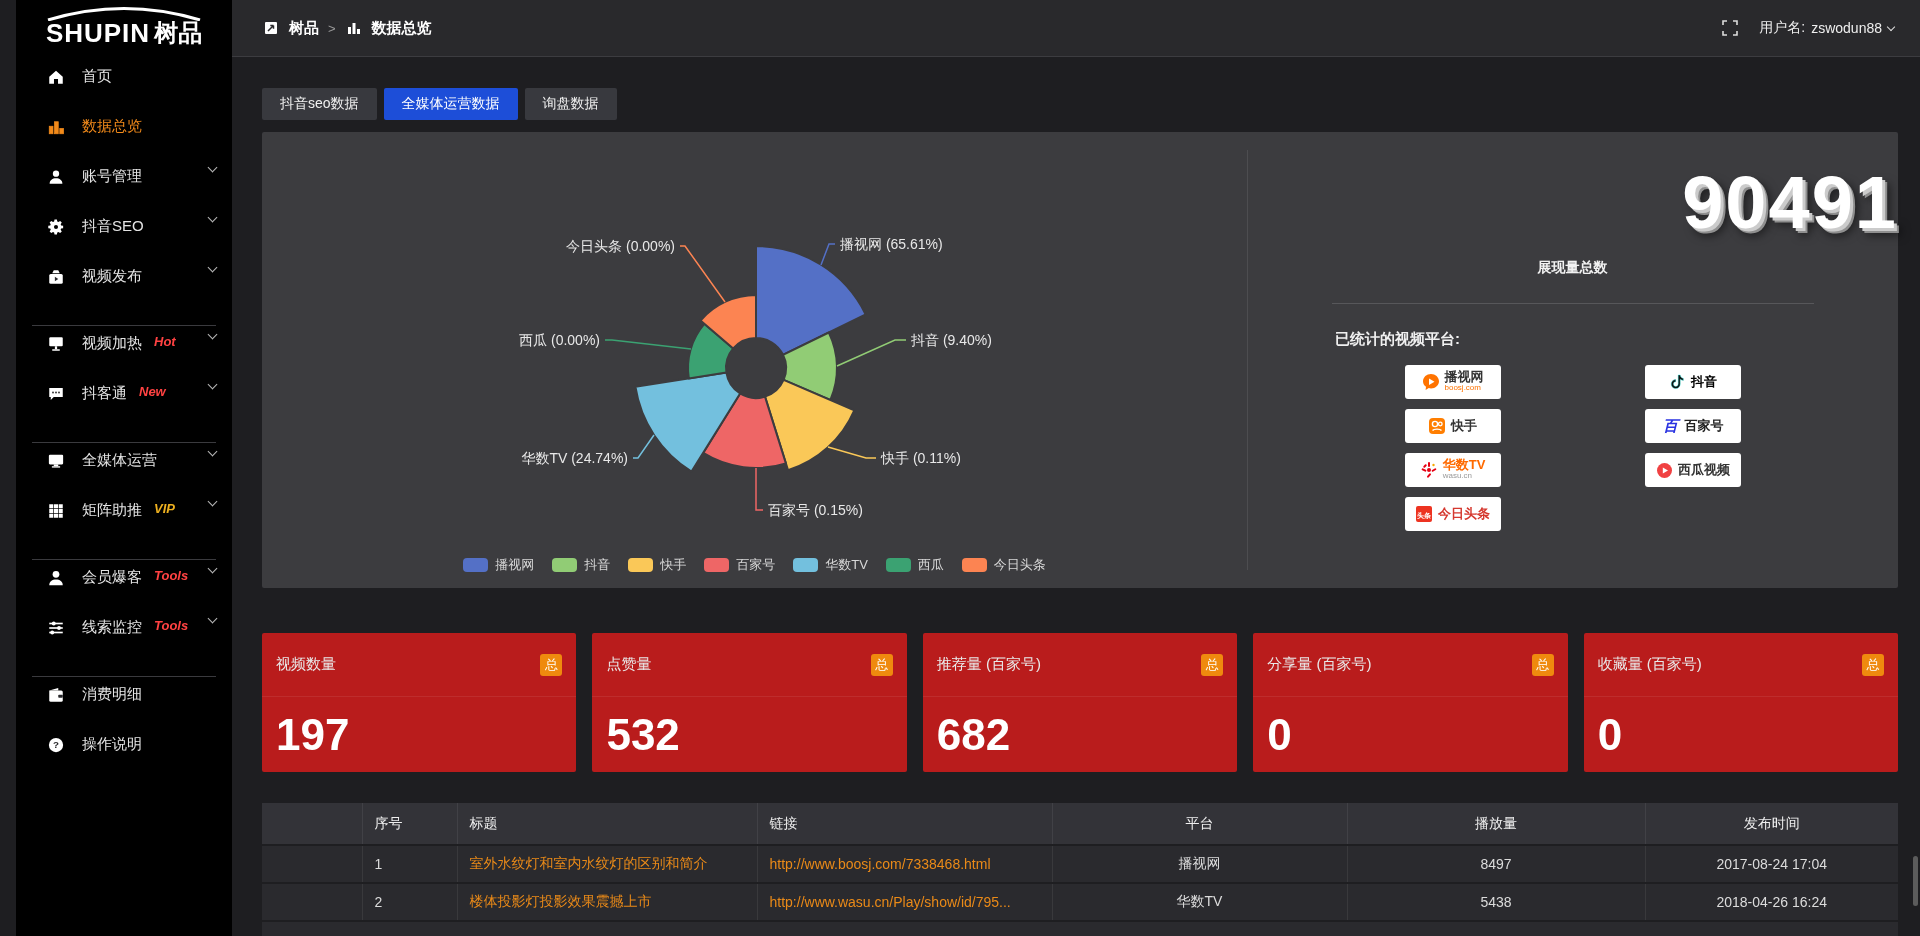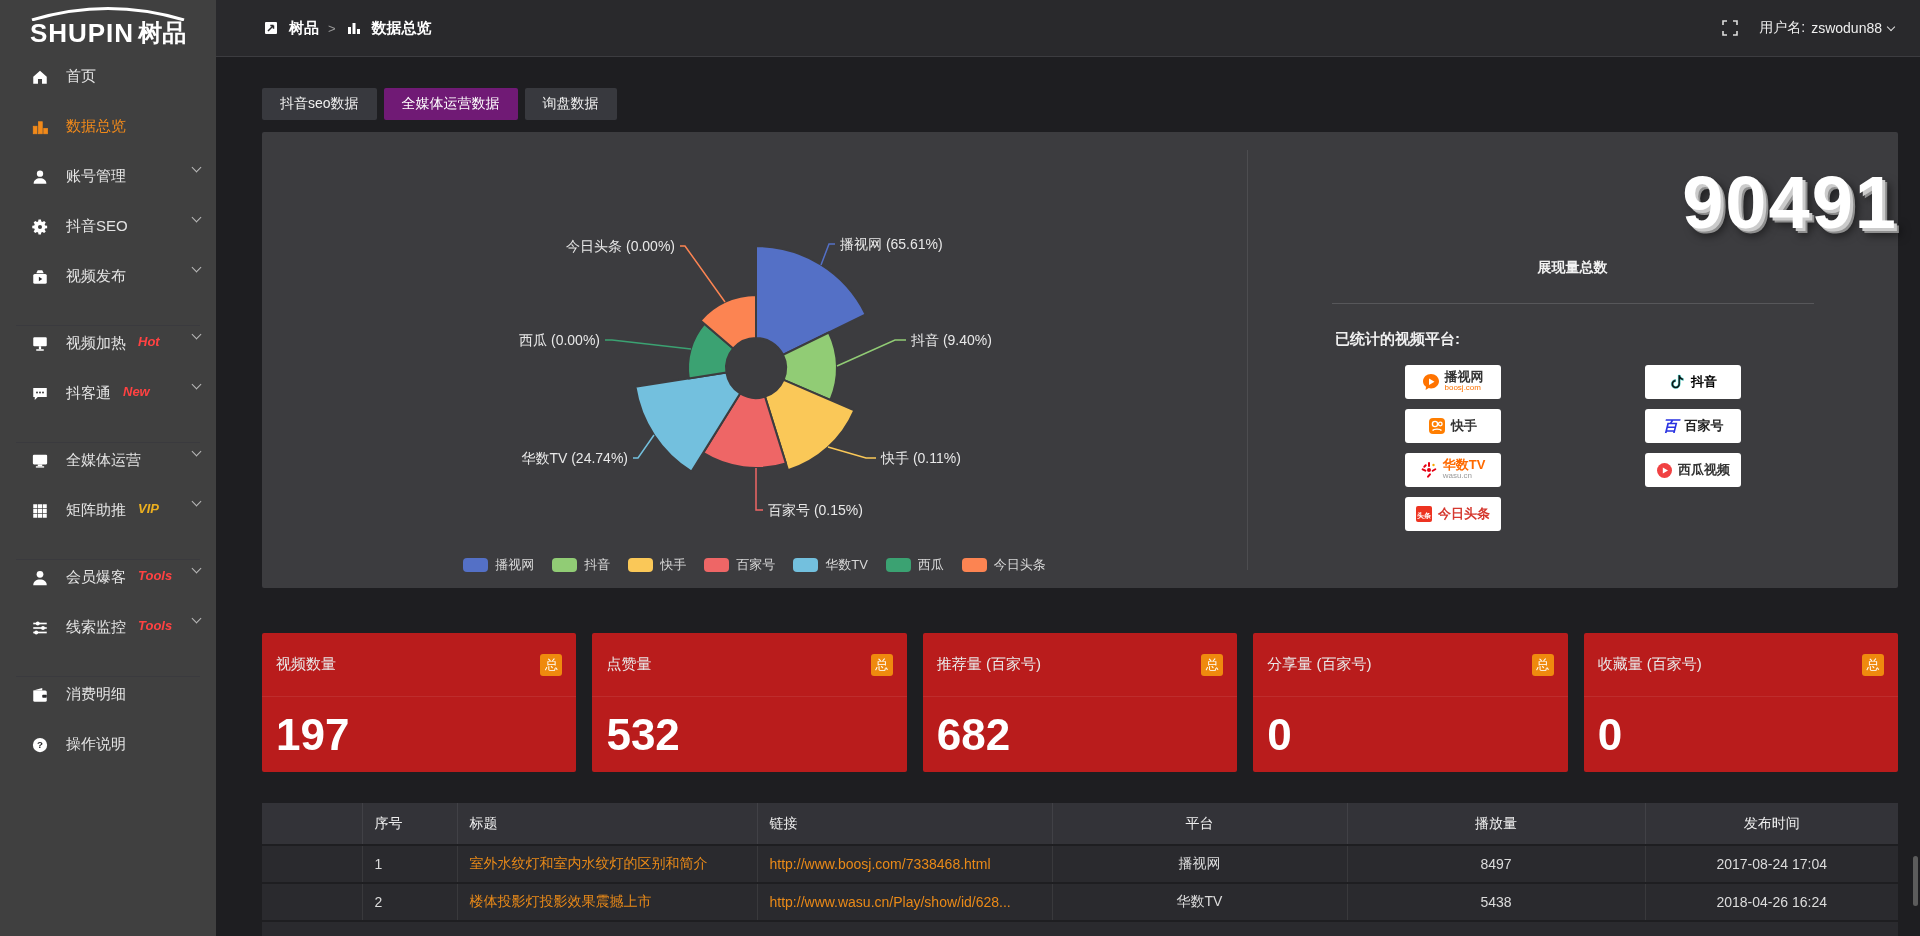--- a/index.html
+++ b/index.html
@@ -1,20 +1,20 @@
 <!DOCTYPE html>
 <html><head>
 <meta charset="utf-8">
 <style>
   * { margin:0; padding:0; box-sizing:border-box; }
   html,body { width:1920px; height:936px; overflow:hidden; background:#1e1e21;
               font-family:"Liberation Sans","DejaVu Sans",sans-serif; }
 
   
-  .sidebar { position:fixed; left:0; top:0; width:216px; height:936px; background:#404040; z-index:5; }
+  .sidebar { position:fixed; left:16px; top:0; width:216px; height:936px; background:#000000; z-index:5; }
   .logo { height:57px; display:flex; align-items:flex-end; justify-content:center; padding-bottom:8px; position:relative; }
   .logo-arc { position:absolute; top:5px; left:26px; }
   .logo-en { color:#fff; font-weight:bold; font-size:26px; letter-spacing:1px; }
   .logo-cn { color:#fff; font-weight:bold; font-size:24px; margin-left:4px; }
   .menu { padding-top:10px; }
   .m-item { height:50px; display:flex; align-items:flex-start; padding:0 16px 0 30px; cursor:pointer; color:#e4e4e4; }
   .m-item .mi-ico { width:20px; height:20px; margin-right:16px; display:flex; align-items:center; justify-content:center; }
   .m-item .mi-label { font-size:15px; }
   .m-item.active { color:#f28a1a; }
   .m-item.active svg * { fill:#f28a1a; stroke:#f28a1a; }
@@ -31,21 +31,21 @@
   .top-right { margin-left:auto; display:flex; align-items:center; gap:20px; color:#eee; font-size:14px;justify-content:space-between; }
   .userwrap { display:flex; align-items:center; gap:6px; cursor:pointer; }
   .caret { width:6px; height:6px; border-right:1.4px solid #ddd; border-bottom:1.4px solid #ddd;
            transform:rotate(45deg); margin-top:-3px; }
 
   
   .content { position:absolute; left:216px; top:57px; right:0; bottom:0; padding:0 22px 0 46px; }
   .tabs { margin-top:31px; display:flex; gap:7px; }
   .tab { height:32px; padding:0 18px; display:flex; align-items:center; background:#38393e;
          color:#f0f0f0; font-size:14px; border-radius:2px; cursor:pointer; }
-  .tab.active { background:#701a75; color:#fff; }
+  .tab.active { background:#1d4ed8; color:#fff; }
 
   
   .panel { margin-top:12px; height:456px; background:#3c3c3f; border-radius:2px; position:relative; }
   .pie-area { position:absolute; left:0; top:0; width:985px; height:456px; }
   .legend { position:absolute; left:0; bottom:14px; width:985px; display:flex; justify-content:center;
             align-items:center; gap:18px; }
   .lg-item { display:flex; align-items:center; gap:7px; cursor:pointer; }
   .lg-sw { width:25px; height:14px; border-radius:4px; }
   .lg-tx { color:#d8d8d8; font-size:13px; }
 
@@ -515,21 +515,21 @@
             <td class="c-left lnk">室外水纹灯和室内水纹灯的区别和简介</td>
             <td class="c-left lnk">http://www.boosj.com/7338468.html</td>
             <td class="c-center">播视网</td>
             <td class="c-center">8497</td>
             <td class="c-center">2017-08-24 17:04</td>
           </tr>
           <tr>
             <td class="c-center"><span class="checkbox"></span></td>
             <td class="c-left">2</td>
             <td class="c-left lnk">楼体投影灯投影效果震撼上市</td>
-            <td class="c-left lnk">http://www.wasu.cn/Play/show/id/628...</td>
+            <td class="c-left lnk">http://www.wasu.cn/Play/show/id/795...</td>
             <td class="c-center">华数TV</td>
             <td class="c-center">5438</td>
             <td class="c-center">2018-04-26 16:24</td>
           </tr>
           <tr class="partial">
             <td colspan="7"></td>
           </tr>
         </tbody>
     </table>
   </div>

